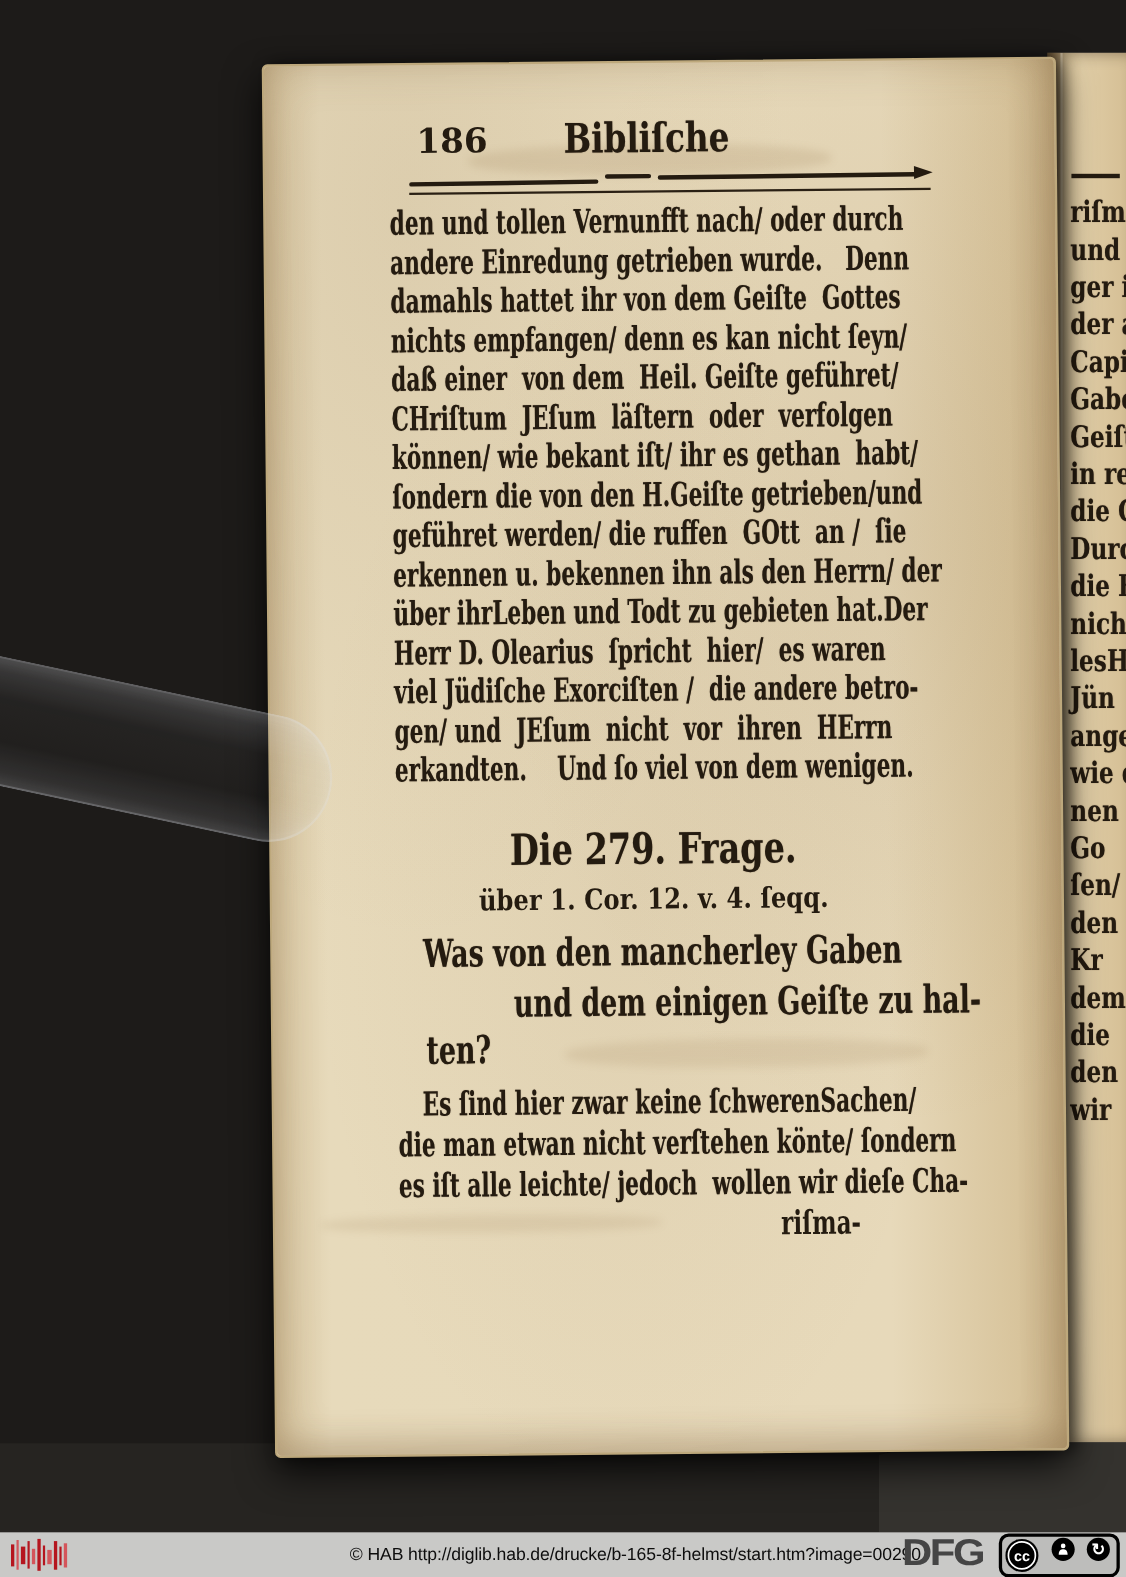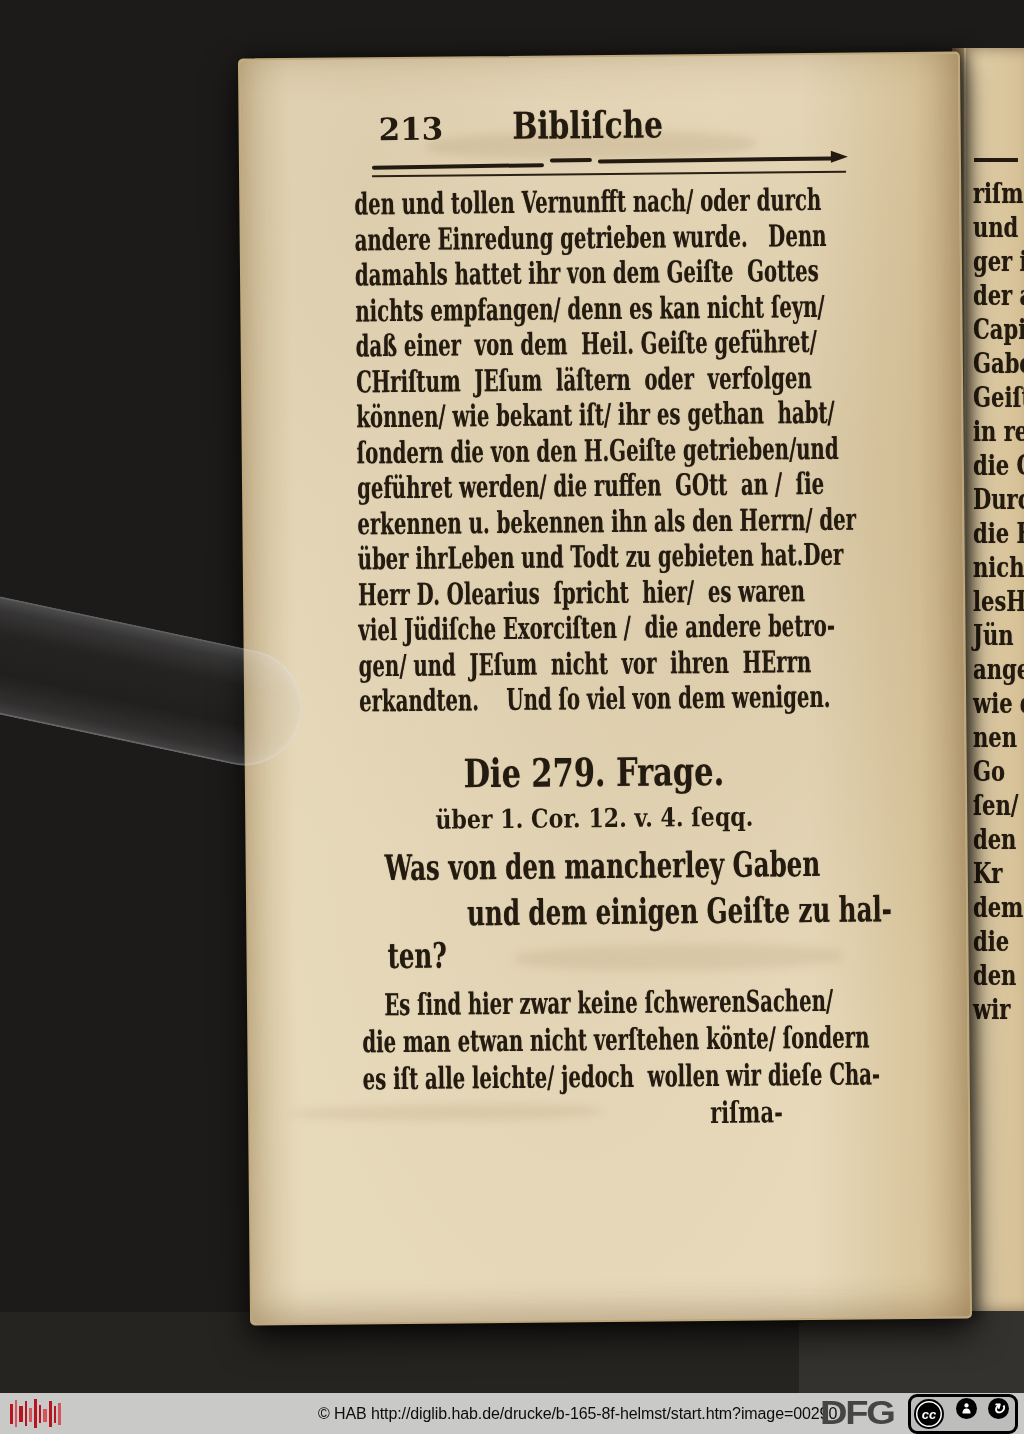--- a/index.html
+++ b/index.html
@@ -77,21 +77,21 @@
   .footer{position:absolute;left:0;bottom:0;width:1024px;height:41px;background:#c9c9c7;z-index:10;
         font-family:"Liberation Sans",sans-serif;}
   .hab-logo{position:absolute;left:8px;top:3px;}
   .copyright{position:absolute;left:318px;top:50%;transform:translateY(-50%);
         font-size:16px;color:#0d0d0d;letter-spacing:-0.1px;white-space:nowrap;}
   .dfg{position:absolute;left:820px;top:0px;font-weight:bold;font-size:34px;color:#454545;
         letter-spacing:-2px;transform:scaleX(1.12);transform-origin:0 0;}
   .cc-badge{position:absolute;left:908px;top:1px;width:104px;height:34px;background:#bdbdbb;
         border:3px solid #000;border-radius:9px;}
   .disc{position:absolute;background:#000;border-radius:50%;color:#fff;display:flex;
-        align-items:center;justify-content:center;font-weight:bold;font-style:italic;}
+        align-items:center;justify-content:center;font-weight:bold;}
   .disc.cc{left:3px;top:2px;width:30px;height:30px;font-size:13px;box-shadow:inset 0 0 0 2px #000, inset 0 0 0 3.5px #fff;}
   .disc.by{left:45px;top:1px;width:21px;height:21px;}
   .disc.sa{left:77px;top:1px;width:21px;height:21px;font-size:15px;}
   .cc-lbl{position:absolute;top:36px;font-size:9px;font-weight:bold;color:#000;width:21px;text-align:center;}
   .lbl-by{left:45px;} .lbl-sa{left:77px;text-decoration:underline;}
 </style>
 </head>
 <body>
 
 <div class="stage">
@@ -129,21 +129,21 @@
       <div class="fline">den</div>
       <div class="fline">wir</div>
     </div>
   </div>
 
   <div class="page">
     <div class="stain s1"></div>
     <div class="stain s2"></div>
     <div class="stain s3"></div>
 
-    <div class="pageno">213</div>
+    <div class="pageno">186</div>
     <div class="headwrap">
       <span class="head">Bibliſche</span>
     </div>
     <div class="ruleA"></div>
     <div class="ruleB"></div>
     <div class="ruleC"></div>
     <div class="rule-arrow"></div>
     <div class="ruleU"></div>
 
     <div class="bodyblock">

